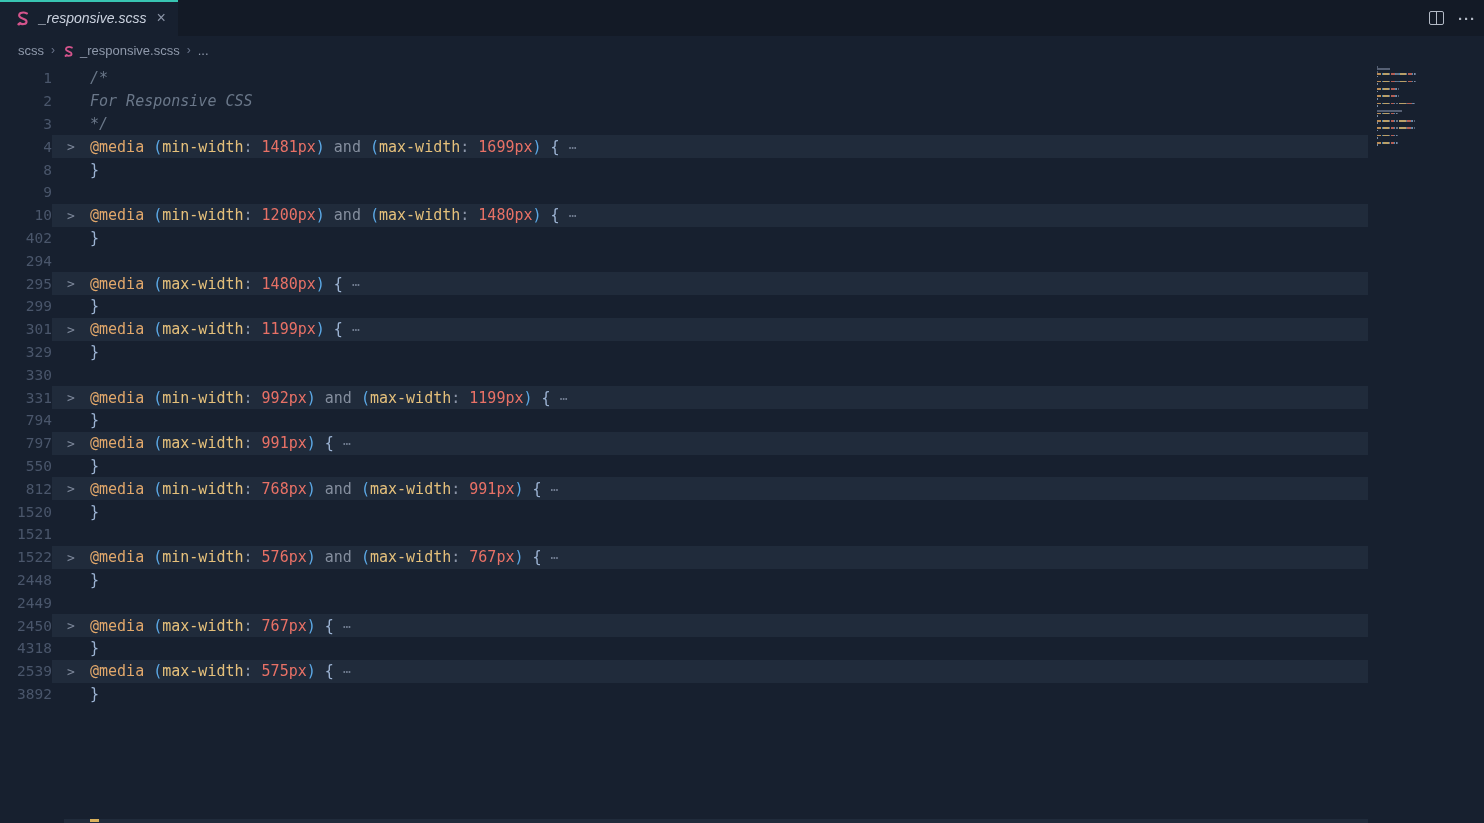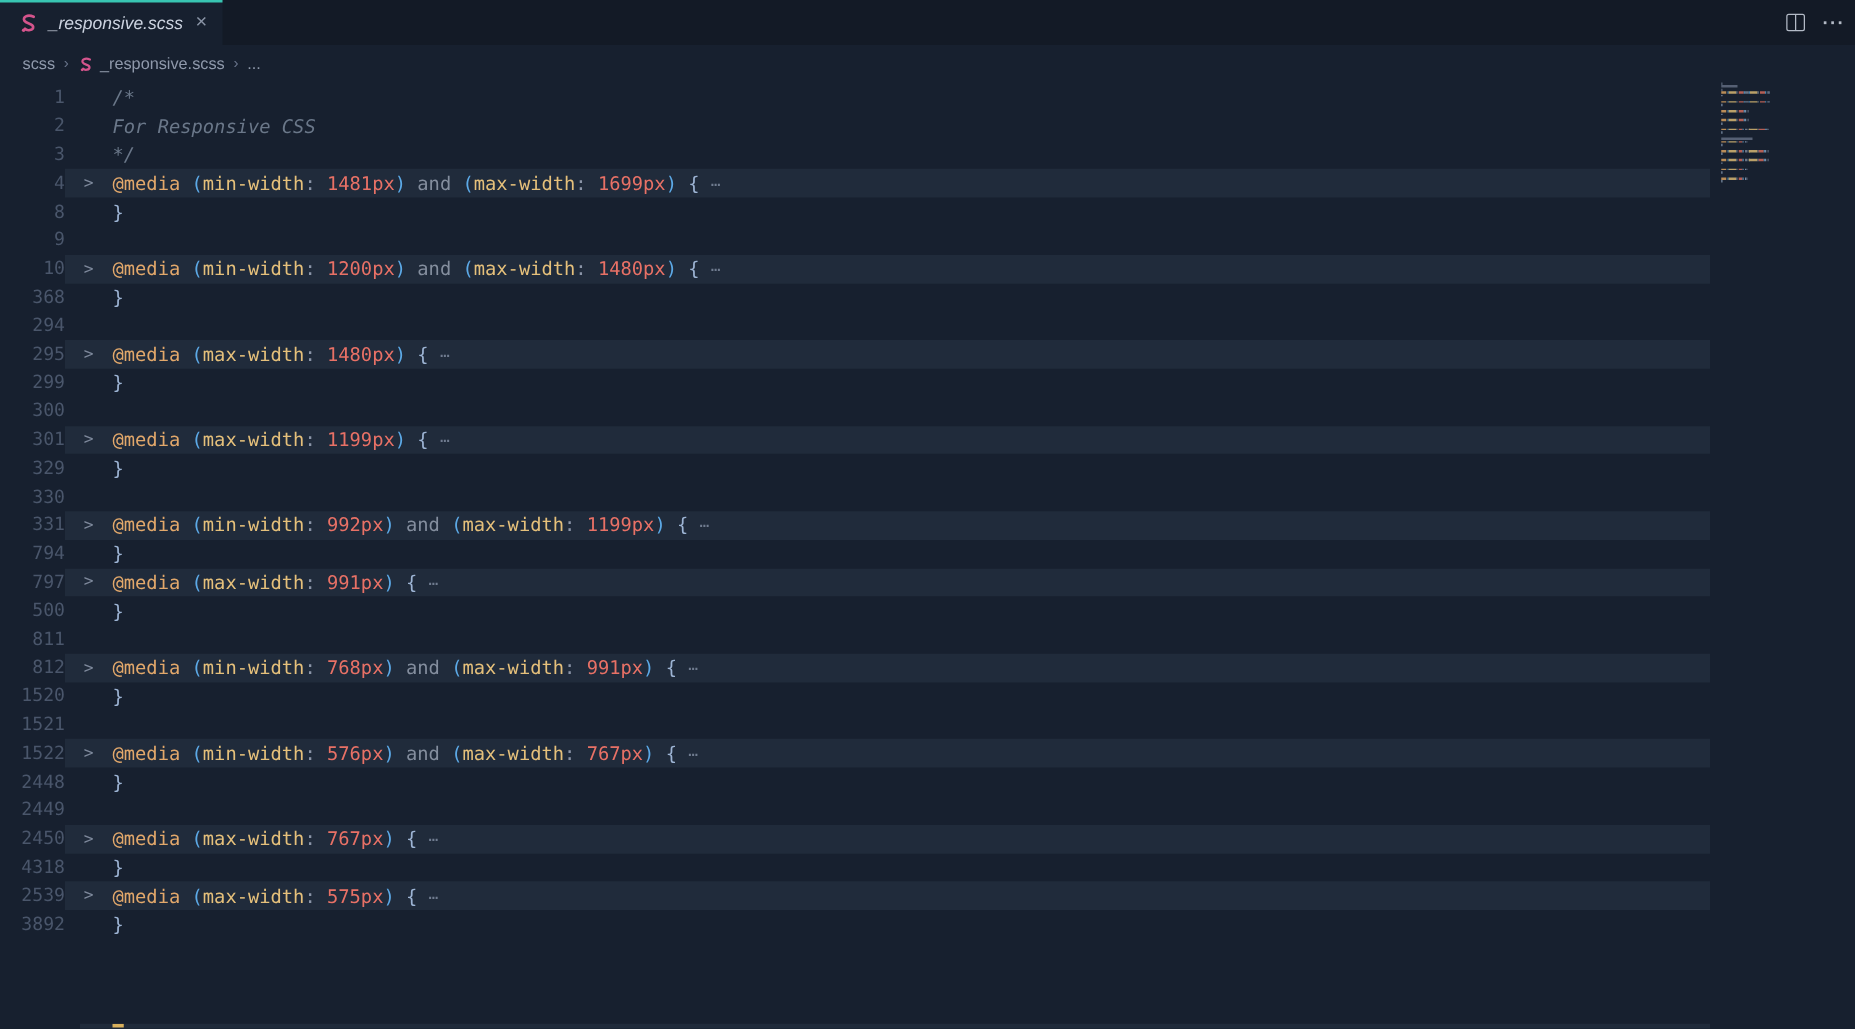--- a/index.html
+++ b/index.html
@@ -112,33 +112,31 @@
 
 <div class="editor">
   <div id="lines">
       <div class="row"><span class="gut">1</span><span class="hlwrap"><span class="fold"></span><span class="code"><span class="tk-comment">/*</span></span></span></div>
       <div class="row"><span class="gut">2</span><span class="hlwrap"><span class="fold"></span><span class="code"><span class="tk-comment">For Responsive CSS</span></span></span></div>
       <div class="row"><span class="gut">3</span><span class="hlwrap"><span class="fold"></span><span class="code"><span class="tk-comment">*/</span></span></span></div>
       <div class="row hl"><span class="gut">4</span><span class="hlwrap"><span class="fold">&gt;</span><span class="code"><span class="tk-atrule">@media</span><span class="tk-plain"> </span><span class="tk-paren">(</span><span class="tk-prop">min-width</span><span class="tk-colon">:</span><span class="tk-plain"> </span><span class="tk-num">1481px</span><span class="tk-paren">)</span><span class="tk-plain"> </span><span class="tk-and">and</span><span class="tk-plain"> </span><span class="tk-paren">(</span><span class="tk-prop">max-width</span><span class="tk-colon">:</span><span class="tk-plain"> </span><span class="tk-num">1699px</span><span class="tk-paren">)</span><span class="tk-plain"> </span><span class="tk-brace">{</span><span class="tk-plain"> </span><span class="tk-ellipsis">⋯</span></span></span></div>
       <div class="row"><span class="gut">8</span><span class="hlwrap"><span class="fold"></span><span class="code"><span class="tk-brace">}</span></span></span></div>
       <div class="row"><span class="gut">9</span><span class="hlwrap"><span class="fold"></span><span class="code"></span></span></div>
       <div class="row hl"><span class="gut">10</span><span class="hlwrap"><span class="fold">&gt;</span><span class="code"><span class="tk-atrule">@media</span><span class="tk-plain"> </span><span class="tk-paren">(</span><span class="tk-prop">min-width</span><span class="tk-colon">:</span><span class="tk-plain"> </span><span class="tk-num">1200px</span><span class="tk-paren">)</span><span class="tk-plain"> </span><span class="tk-and">and</span><span class="tk-plain"> </span><span class="tk-paren">(</span><span class="tk-prop">max-width</span><span class="tk-colon">:</span><span class="tk-plain"> </span><span class="tk-num">1480px</span><span class="tk-paren">)</span><span class="tk-plain"> </span><span class="tk-brace">{</span><span class="tk-plain"> </span><span class="tk-ellipsis">⋯</span></span></span></div>
-      <div class="row"><span class="gut">368</span><span class="hlwrap"><span class="fold"></span><span class="code"><span class="tk-brace">}</span></span></span></div>
+      <div class="row"><span class="gut">402</span><span class="hlwrap"><span class="fold"></span><span class="code"><span class="tk-brace">}</span></span></span></div>
       <div class="row"><span class="gut">294</span><span class="hlwrap"><span class="fold"></span><span class="code"></span></span></div>
       <div class="row hl"><span class="gut">295</span><span class="hlwrap"><span class="fold">&gt;</span><span class="code"><span class="tk-atrule">@media</span><span class="tk-plain"> </span><span class="tk-paren">(</span><span class="tk-prop">max-width</span><span class="tk-colon">:</span><span class="tk-plain"> </span><span class="tk-num">1480px</span><span class="tk-paren">)</span><span class="tk-plain"> </span><span class="tk-brace">{</span><span class="tk-plain"> </span><span class="tk-ellipsis">⋯</span></span></span></div>
       <div class="row"><span class="gut">299</span><span class="hlwrap"><span class="fold"></span><span class="code"><span class="tk-brace">}</span></span></span></div>
-      <div class="row"><span class="gut">300</span><span class="hlwrap"><span class="fold"></span><span class="code"></span></span></div>
       <div class="row hl"><span class="gut">301</span><span class="hlwrap"><span class="fold">&gt;</span><span class="code"><span class="tk-atrule">@media</span><span class="tk-plain"> </span><span class="tk-paren">(</span><span class="tk-prop">max-width</span><span class="tk-colon">:</span><span class="tk-plain"> </span><span class="tk-num">1199px</span><span class="tk-paren">)</span><span class="tk-plain"> </span><span class="tk-brace">{</span><span class="tk-plain"> </span><span class="tk-ellipsis">⋯</span></span></span></div>
       <div class="row"><span class="gut">329</span><span class="hlwrap"><span class="fold"></span><span class="code"><span class="tk-brace">}</span></span></span></div>
       <div class="row"><span class="gut">330</span><span class="hlwrap"><span class="fold"></span><span class="code"></span></span></div>
       <div class="row hl"><span class="gut">331</span><span class="hlwrap"><span class="fold">&gt;</span><span class="code"><span class="tk-atrule">@media</span><span class="tk-plain"> </span><span class="tk-paren">(</span><span class="tk-prop">min-width</span><span class="tk-colon">:</span><span class="tk-plain"> </span><span class="tk-num">992px</span><span class="tk-paren">)</span><span class="tk-plain"> </span><span class="tk-and">and</span><span class="tk-plain"> </span><span class="tk-paren">(</span><span class="tk-prop">max-width</span><span class="tk-colon">:</span><span class="tk-plain"> </span><span class="tk-num">1199px</span><span class="tk-paren">)</span><span class="tk-plain"> </span><span class="tk-brace">{</span><span class="tk-plain"> </span><span class="tk-ellipsis">⋯</span></span></span></div>
       <div class="row"><span class="gut">794</span><span class="hlwrap"><span class="fold"></span><span class="code"><span class="tk-brace">}</span></span></span></div>
       <div class="row hl"><span class="gut">797</span><span class="hlwrap"><span class="fold">&gt;</span><span class="code"><span class="tk-atrule">@media</span><span class="tk-plain"> </span><span class="tk-paren">(</span><span class="tk-prop">max-width</span><span class="tk-colon">:</span><span class="tk-plain"> </span><span class="tk-num">991px</span><span class="tk-paren">)</span><span class="tk-plain"> </span><span class="tk-brace">{</span><span class="tk-plain"> </span><span class="tk-ellipsis">⋯</span></span></span></div>
-      <div class="row"><span class="gut">500</span><span class="hlwrap"><span class="fold"></span><span class="code"><span class="tk-brace">}</span></span></span></div>
-      <div class="row"><span class="gut">811</span><span class="hlwrap"><span class="fold"></span><span class="code"></span></span></div>
+      <div class="row"><span class="gut">550</span><span class="hlwrap"><span class="fold"></span><span class="code"><span class="tk-brace">}</span></span></span></div>
       <div class="row hl"><span class="gut">812</span><span class="hlwrap"><span class="fold">&gt;</span><span class="code"><span class="tk-atrule">@media</span><span class="tk-plain"> </span><span class="tk-paren">(</span><span class="tk-prop">min-width</span><span class="tk-colon">:</span><span class="tk-plain"> </span><span class="tk-num">768px</span><span class="tk-paren">)</span><span class="tk-plain"> </span><span class="tk-and">and</span><span class="tk-plain"> </span><span class="tk-paren">(</span><span class="tk-prop">max-width</span><span class="tk-colon">:</span><span class="tk-plain"> </span><span class="tk-num">991px</span><span class="tk-paren">)</span><span class="tk-plain"> </span><span class="tk-brace">{</span><span class="tk-plain"> </span><span class="tk-ellipsis">⋯</span></span></span></div>
       <div class="row"><span class="gut">1520</span><span class="hlwrap"><span class="fold"></span><span class="code"><span class="tk-brace">}</span></span></span></div>
       <div class="row"><span class="gut">1521</span><span class="hlwrap"><span class="fold"></span><span class="code"></span></span></div>
       <div class="row hl"><span class="gut">1522</span><span class="hlwrap"><span class="fold">&gt;</span><span class="code"><span class="tk-atrule">@media</span><span class="tk-plain"> </span><span class="tk-paren">(</span><span class="tk-prop">min-width</span><span class="tk-colon">:</span><span class="tk-plain"> </span><span class="tk-num">576px</span><span class="tk-paren">)</span><span class="tk-plain"> </span><span class="tk-and">and</span><span class="tk-plain"> </span><span class="tk-paren">(</span><span class="tk-prop">max-width</span><span class="tk-colon">:</span><span class="tk-plain"> </span><span class="tk-num">767px</span><span class="tk-paren">)</span><span class="tk-plain"> </span><span class="tk-brace">{</span><span class="tk-plain"> </span><span class="tk-ellipsis">⋯</span></span></span></div>
       <div class="row"><span class="gut">2448</span><span class="hlwrap"><span class="fold"></span><span class="code"><span class="tk-brace">}</span></span></span></div>
       <div class="row"><span class="gut">2449</span><span class="hlwrap"><span class="fold"></span><span class="code"></span></span></div>
       <div class="row hl"><span class="gut">2450</span><span class="hlwrap"><span class="fold">&gt;</span><span class="code"><span class="tk-atrule">@media</span><span class="tk-plain"> </span><span class="tk-paren">(</span><span class="tk-prop">max-width</span><span class="tk-colon">:</span><span class="tk-plain"> </span><span class="tk-num">767px</span><span class="tk-paren">)</span><span class="tk-plain"> </span><span class="tk-brace">{</span><span class="tk-plain"> </span><span class="tk-ellipsis">⋯</span></span></span></div>
       <div class="row"><span class="gut">4318</span><span class="hlwrap"><span class="fold"></span><span class="code"><span class="tk-brace">}</span></span></span></div>
       <div class="row hl"><span class="gut">2539</span><span class="hlwrap"><span class="fold">&gt;</span><span class="code"><span class="tk-atrule">@media</span><span class="tk-plain"> </span><span class="tk-paren">(</span><span class="tk-prop">max-width</span><span class="tk-colon">:</span><span class="tk-plain"> </span><span class="tk-num">575px</span><span class="tk-paren">)</span><span class="tk-plain"> </span><span class="tk-brace">{</span><span class="tk-plain"> </span><span class="tk-ellipsis">⋯</span></span></span></div>
       <div class="row"><span class="gut">3892</span><span class="hlwrap"><span class="fold"></span><span class="code"><span class="tk-brace">}</span></span></span></div>

